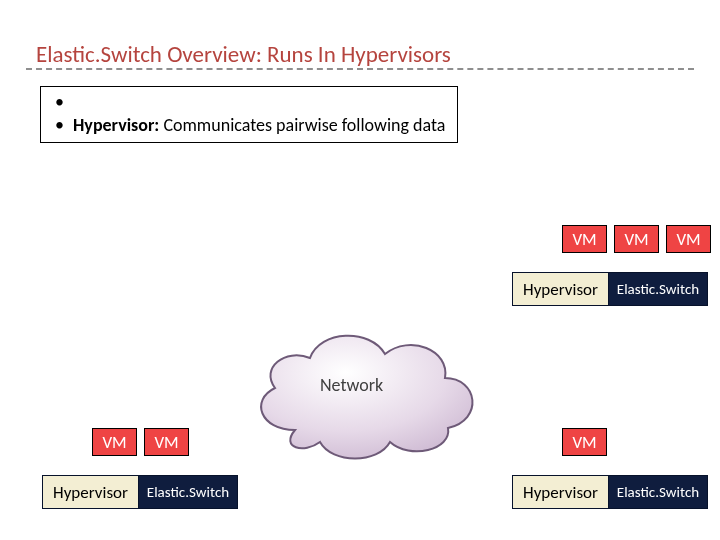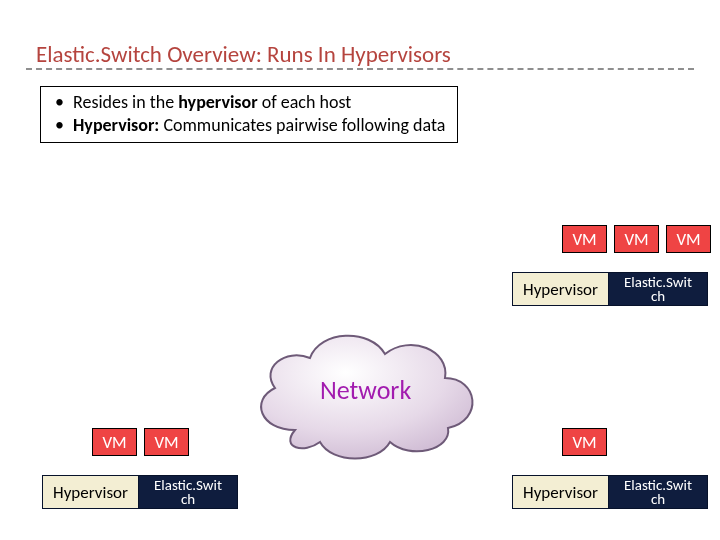--- a/index.html
+++ b/index.html
@@ -67,57 +67,54 @@
     justify-content: center;
     font-size: 17px;
     padding: 0 4px;
     width: 96px;
     border-right: 1px solid #07122b;
   }
   .hv-es {
     background: #0f1d3e;
     color: #fff;
     display: flex;
-    flex-direction: column;
+    flex-direction: row;
     align-items: center;
     justify-content: center;
     font-size: 15px;
     line-height: 0.95;
     padding: 0 0;
     width: 98px;
     text-align: center;
   }
 
   .cloud {
     position: absolute;
     top: 320px;
     left: 240px;
     width: 250px;
     height: 150px;
   }
   .net-label {
     position: absolute;
     top: 374px;
     left: 320px;
-    font-size: 26px;
-    color: #a21caf;
+    font-size: 18px;
+    color: #404040;
   }
 </style>
 </head>
 <body>
 
 <div class="title">Elastic.Switch Overview: Runs In Hypervisors</div>
 <div class="divider"></div>
 
 <div class="bullets">
   <div class="row">
     <span class="dot">•</span>
-    <span>
-      <span>Resides in the </span><strong>hypervisor</strong><span> of each host</span>
-    </span>
   </div>
   <div class="row">
     <span class="dot">•</span>
     <span>
       <strong>Hypervisor:</strong><span> Communicates pairwise following data</span>
     </span>
   </div>
 </div>
 
 <div class="vm" style="top:225px; left:562px;">VM</div>

